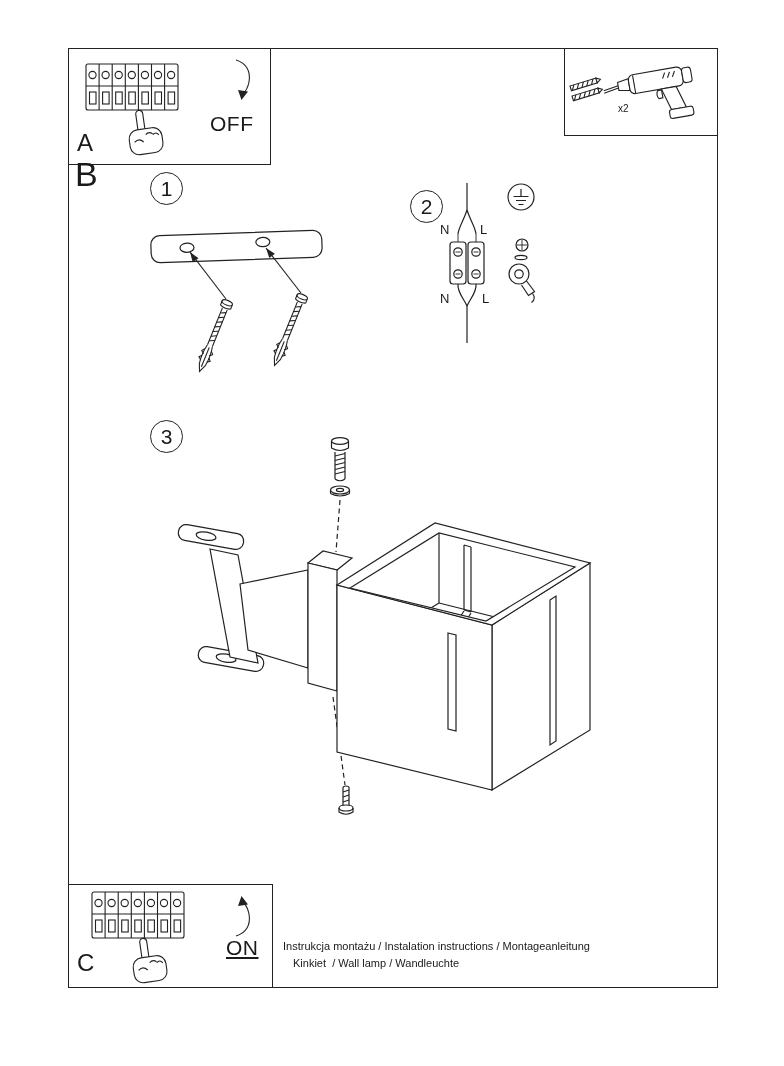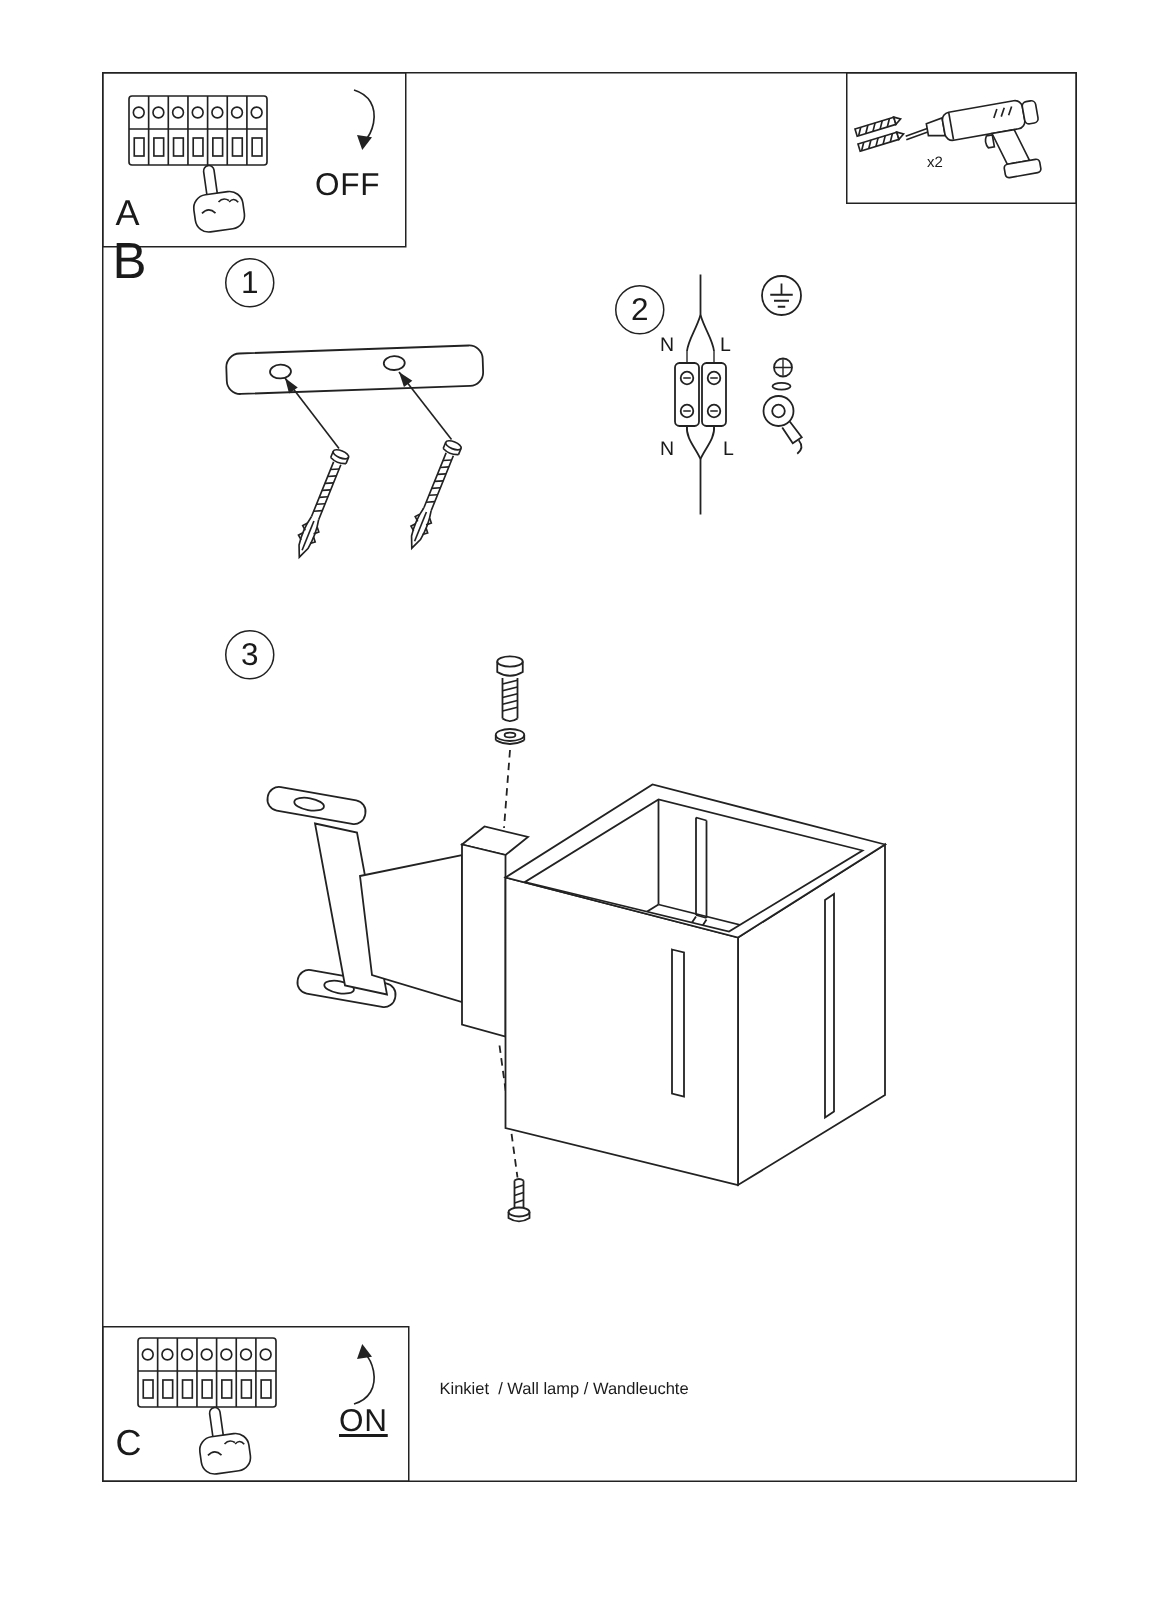--- a/index.html
+++ b/index.html
@@ -261,15 +261,16 @@
   </div>
 
   <span class="txt lbl-wire" style="left:440px; top:222px;">N</span>
   <span class="txt lbl-wire" style="left:480px; top:222px;">L</span>
   <span class="txt lbl-wire" style="left:440px; top:291px;">N</span>
   <span class="txt lbl-wire" style="left:482px; top:291px;">L</span>
 
   <span class="txt lbl-panel" style="left:77px; top:949px;">C</span>
   <span class="txt lbl-state" style="left:226px; top:936px;text-decoration:underline;">ON</span>
 
-  <span class="txt lbl-footer" style="left:283px; top:920px;padding-left:10px;">Kinkiet  / Wall lamp / Wandleuchte</span>
+  <span class="txt lbl-footer" style="left:283px; top:940px;">Instrukcja montażu / Instalation instructions / Montageanleitung</span>
+  <span class="txt lbl-footer" style="left:283px; top:957px;padding-left:10px;">Kinkiet  / Wall lamp / Wandleuchte</span>
 
 </div>
 
 </body></html>

